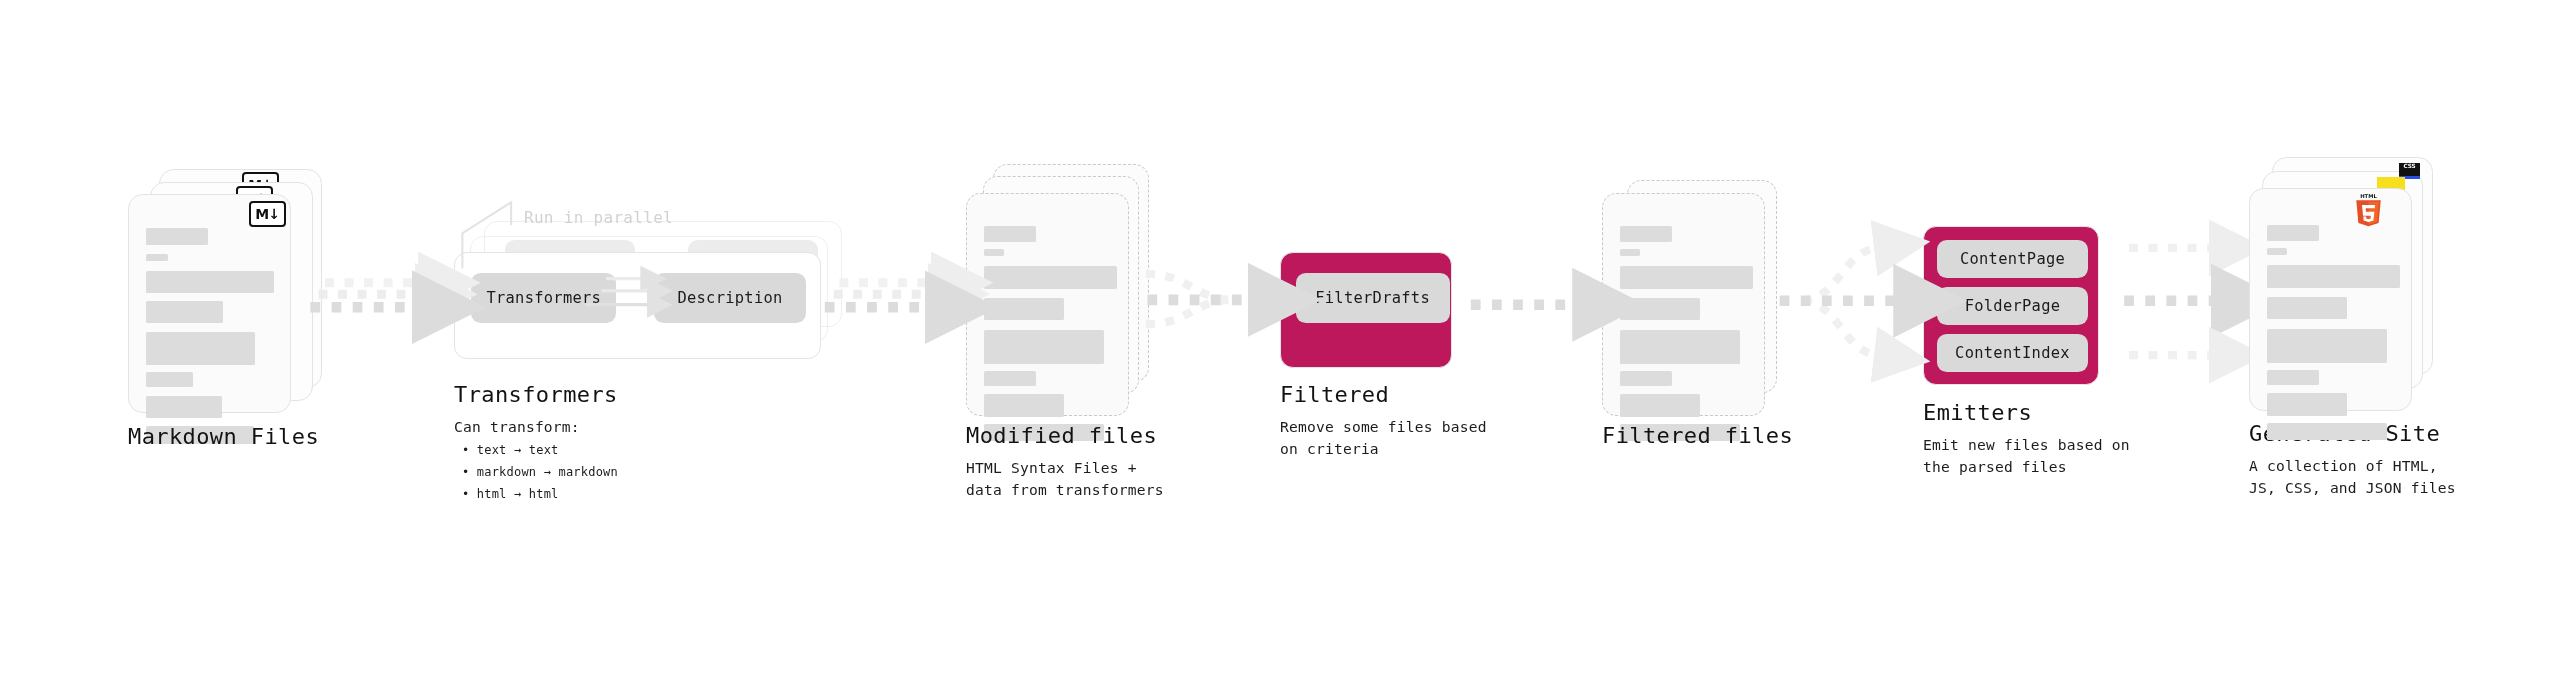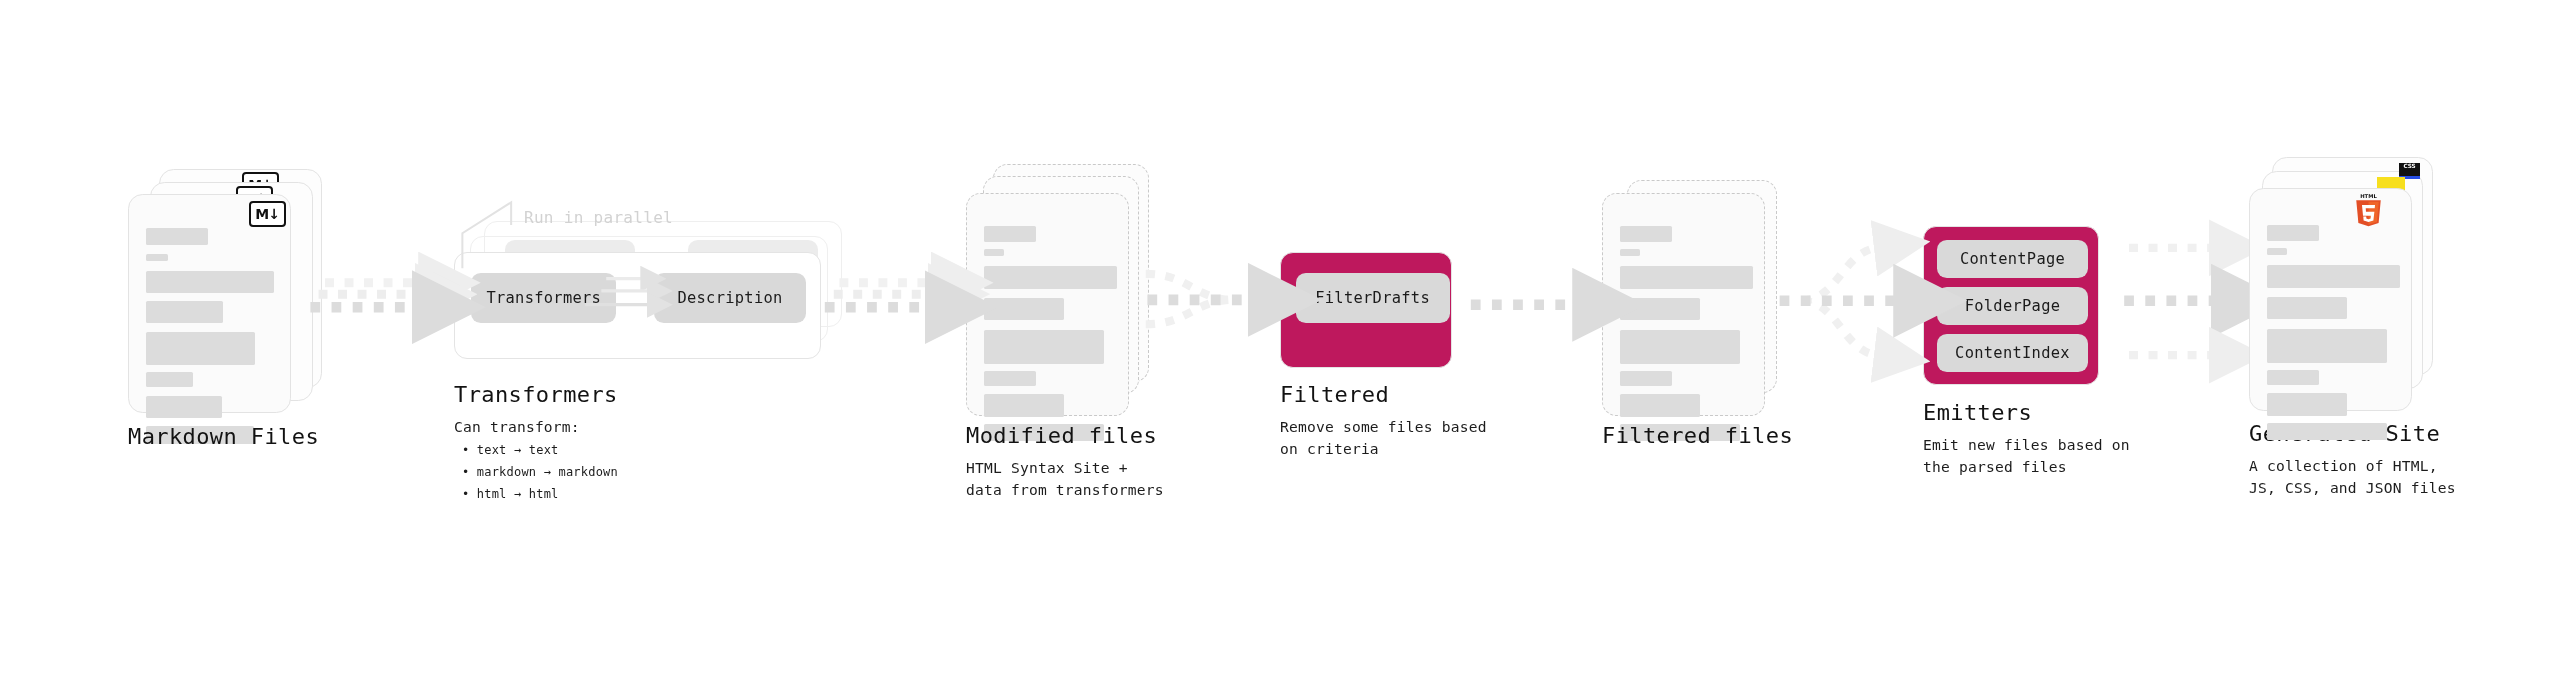--- a/index.html
+++ b/index.html
@@ -146,21 +146,21 @@
       <div class="skel" style="left:17px;top:55px;width:19.5px;height:7.3px;"></div>
       <div class="skel" style="left:17px;top:72px;width:133px;height:23px;"></div>
       <div class="skel" style="left:17px;top:104px;width:80px;height:22px;"></div>
       <div class="skel" style="left:17px;top:136px;width:120px;height:34px;"></div>
       <div class="skel" style="left:17px;top:177px;width:52px;height:15.4px;"></div>
       <div class="skel" style="left:17px;top:200px;width:80px;height:23px;"></div>
       <div class="skel" style="left:17px;top:230px;width:120px;height:17px;"></div>
     </div>
 
     <div class="title" style="left:966px;top:423px;">Modified files</div>
-    <div class="sub" style="left:966px;top:457px;">HTML Syntax Site +
+    <div class="sub" style="left:966px;top:457px;">HTML Syntax Files +
 data from transformers</div>
   </div>
 
   <div>
     <div class="box" style="left:1280px;top:252px;width:172px;height:116px;text-decoration:underline;">
       <div class="pill" style="left:14.6px;top:19.5px;width:154px;height:50px;">FilterDrafts</div>
     </div>
     <div class="title" style="left:1280px;top:382px;">Filtered</div>
     <div class="sub" style="left:1280px;top:416px;">Remove some files based
 on criteria</div>

